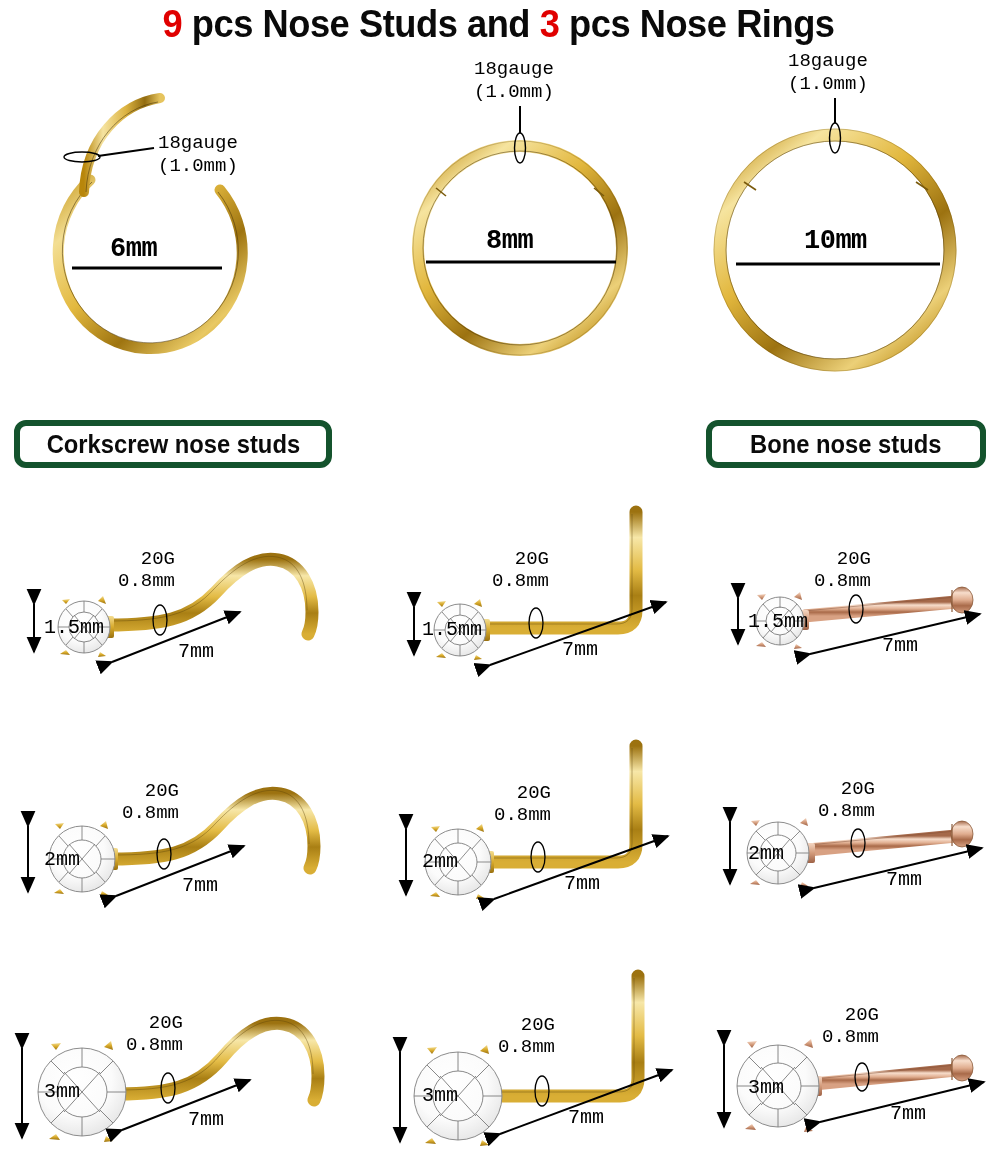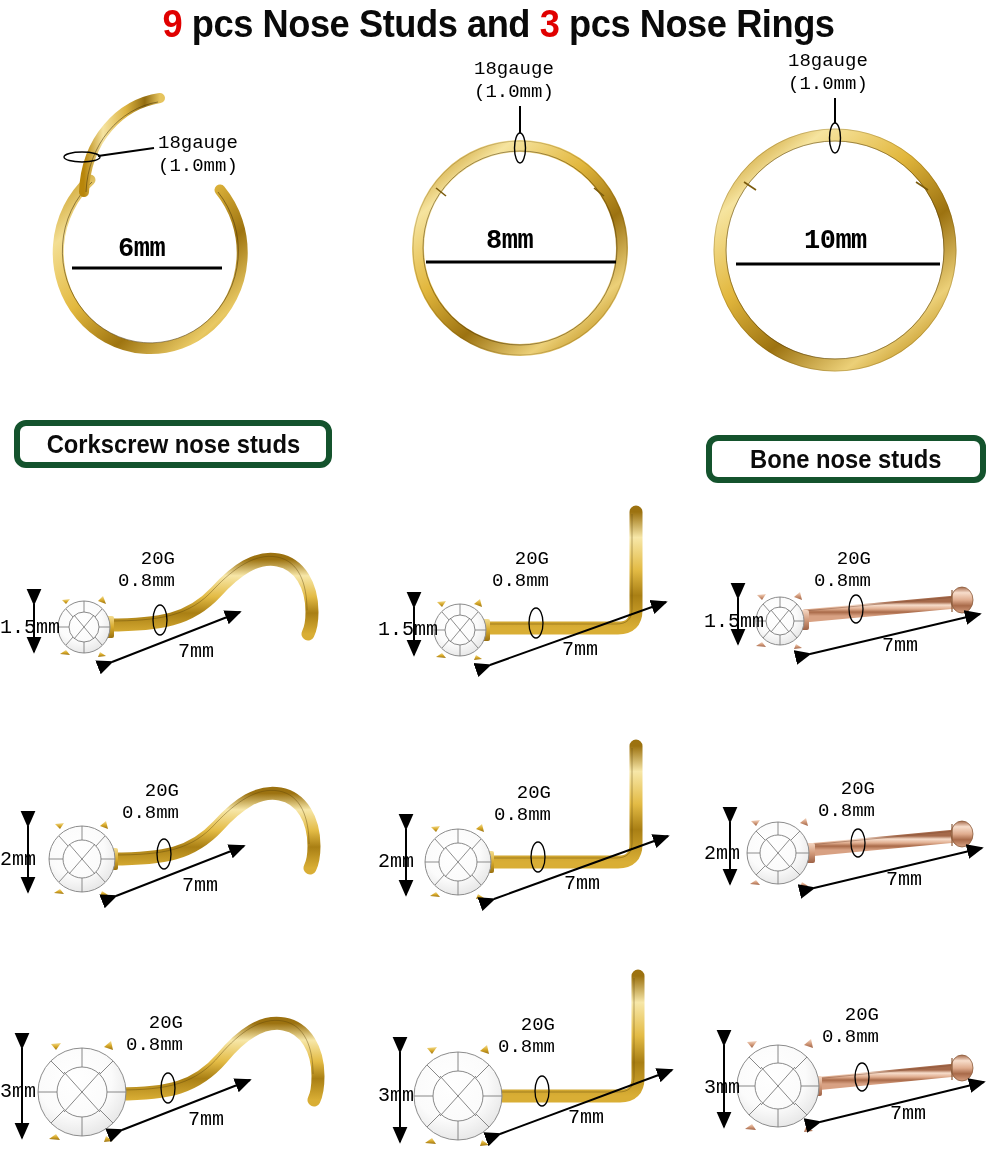--- a/index.html
+++ b/index.html
@@ -54,21 +54,21 @@
     font-family: "Liberation Sans Narrow", "Liberation Sans", sans-serif;
     transform: scaleX(0.95);
     white-space: nowrap;
   }
 
   
   .stud-cell { position: absolute; }
   .stud-svg { position: absolute; left: 0; top: 0; }
   .g-label { font-size: 19px; line-height: 22px; text-align: right; }
   .len-label { font-size: 20px; }
-  .height-label { font-size: 20px; }
+  .height-label { font-size: 20px; padding-left: 44px; }
 </style>
 </head>
 <body>
 
 <div class="page">
 
   <div class="title">
     <span class="num">9</span><span> pcs Nose Studs and </span><span class="num">3</span><span> pcs Nose Rings</span>
   </div>
 
@@ -104,21 +104,21 @@
         <ellipse cx="52" cy="87" rx="18" ry="5" fill="none" stroke="#000" stroke-width="1.4"></ellipse>
 
         <line x1="68" y1="86" x2="124" y2="78" stroke="#000" stroke-width="2"></line>
 
         <line x1="42" y1="198" x2="192" y2="198" stroke="#000" stroke-width="3.2"></line>
       </svg>
       <div class="dim-text gauge-label" style="left:128px; top:62px;">
         <div>18gauge</div>
         <div>(1.0mm)</div>
       </div>
-      <div class="dim-text dia-label" style="left:88px; top:164px;">6mm</div>
+      <div class="dim-text dia-label" style="left:80px; top:164px;">6mm</div>
     </div>
 
     <div class="ring-cell" style="left:390px; width:300px;">
       <svg class="ring-svg" width="300" height="330" viewBox="0 0 300 330">
         <defs>
           <linearGradient id="gGold2" x1="0.1" y1="0" x2="0.9" y2="1">
             <stop offset="0%" stop-color="#c2921c"></stop>
             <stop offset="16%" stop-color="#f6e49f"></stop>
             <stop offset="40%" stop-color="#e2b73d"></stop>
             <stop offset="63%" stop-color="#9c7210"></stop>
@@ -172,21 +172,21 @@
         <div>(1.0mm)</div>
       </div>
       <div class="dim-text dia-label" style="left:104px; top:156px;">10mm</div>
     </div>
   </div>
 
   <div class="cat-row">
     <div class="cat-box" style="left:14px; width:318px;">
       <span>Corkscrew nose studs</span>
     </div>
-    <div class="cat-box" style="left:706px; width:280px;margin-top:15px;">
+    <div class="cat-box" style="left:706px; width:280px;">
       <span>Bone nose studs</span>
     </div>
   </div>
 
   <svg width="0" height="0" style="position:absolute" aria-hidden="true">
     <defs>
       <linearGradient id="postGold" x1="0" y1="0" x2="0" y2="1">
         <stop offset="0%" stop-color="#9c7210"></stop>
         <stop offset="22%" stop-color="#f7e7a8"></stop>
         <stop offset="50%" stop-color="#e3bb45"></stop>

